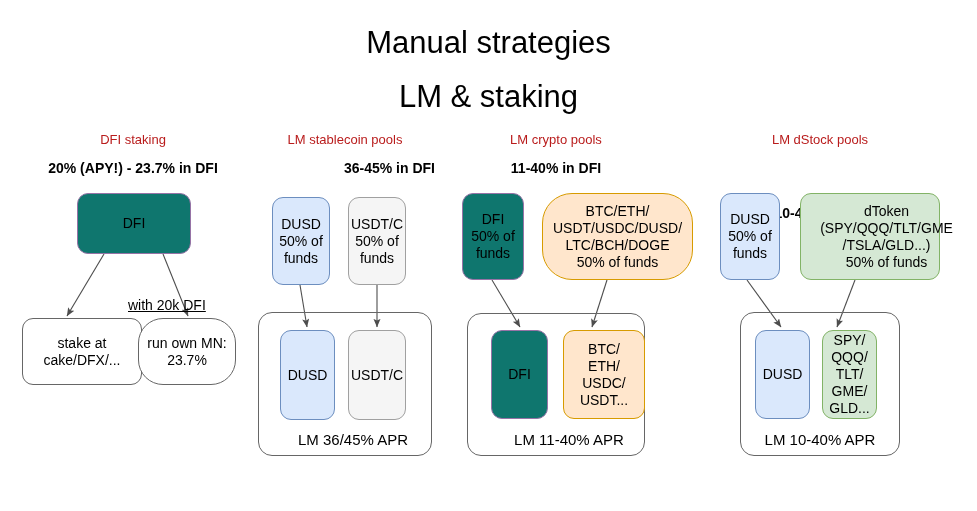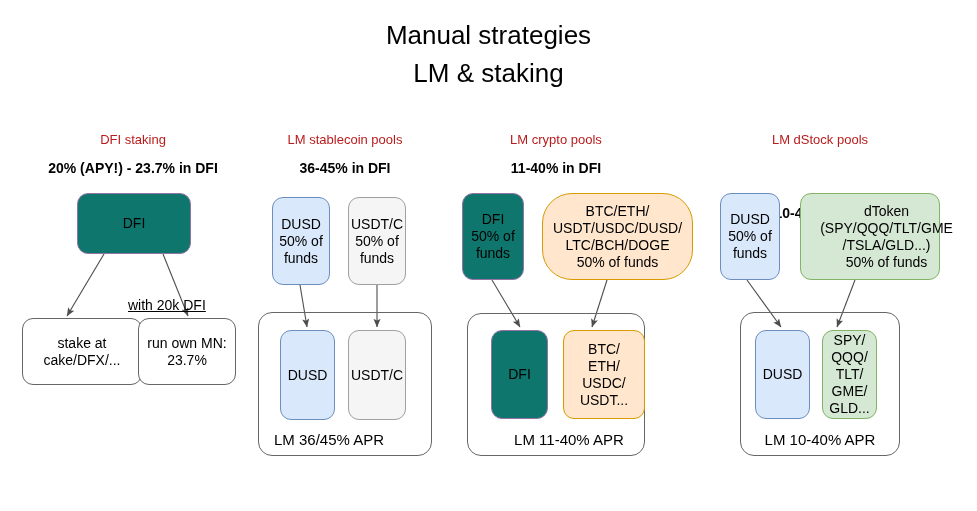--- a/index.html
+++ b/index.html
@@ -26,22 +26,22 @@
     left: 0; top: 0;
     width: 977px;
     height: 511px;
     pointer-events: none;
   }
   .title {
     position: absolute;
     left: 0;
     width: 977px;
     text-align: center;
-    font-size: 26px;
-    line-height: 38px;
+    font-size: 31px;
+    line-height: 54px;
     color: #000;
     white-space: pre-line;
   }
   .col-head {
     position: absolute;
     text-align: center;
     font-size: 13px;
     line-height: 16px;
     color: #b91c1c;
   }
@@ -132,37 +132,37 @@
 
   <div class="col-head" style="left:43px; top:132px; width:180px;">DFI staking</div>
   <div class="col-sub" style="left:23px; top:160px; width:220px;">20% (APY!) - 23.7% in DFI</div>
 
   <div class="node purple" style="left:77px; top:193px; width:114px; height:61px;">DFI</div>
 
   <div class="edge-label" style="left:128px; top:297px;text-decoration:underline;">with 20k DFI</div>
 
   <div class="node plain" style="left:22px; top:318px; width:120px; height:67px;">stake at
 cake/DFX/...</div>
-  <div class="node plain" style="left:138px; top:318px; width:98px; height:67px;">run own MN:
+  <div class="node plain" style="left:138px; top:318px; width:98px; height:67px;border-radius:25px;">run own MN:
 23.7%</div>
 
   <div class="col-head" style="left:255px; top:132px; width:180px;">LM stablecoin pools</div>
-  <div class="col-sub" style="left:255px; top:160px; width:180px;">36-45% in DFI</div>
+  <div class="col-sub" style="left:255px; top:160px; width:180px;text-align:right;">36-45% in DFI</div>
 
   <div class="node blue" style="left:272px; top:197px; width:58px; height:88px;">DUSD
 50% of
 funds</div>
   <div class="node gray" style="left:348px; top:197px; width:58px; height:88px;">USDT/C
 50% of
 funds</div>
 
   <div class="group" style="left:258px; top:312px; width:174px; height:144px;"></div>
   <div class="node blue" style="left:280px; top:330px; width:55px; height:90px;">DUSD</div>
   <div class="node gray" style="left:348px; top:330px; width:58px; height:90px;">USDT/C</div>
-  <div class="group-label" style="left:242px; top:431px; width:174px;">LM 36/45% APR</div>
+  <div class="group-label" style="left:266px; top:431px; width:174px;">LM 36/45% APR</div>
 
   <div class="col-head" style="left:466px; top:132px; width:180px;">LM crypto pools</div>
   <div class="col-sub" style="left:466px; top:160px; width:180px;">11-40% in DFI</div>
 
   <div class="node purple" style="left:462px; top:193px; width:62px; height:87px;">DFI
 50% of
 funds</div>
   <div class="node orange" style="left:542px; top:193px; width:151px; height:87px;border-radius:30px;">BTC/ETH/
 USDT/USDC/DUSD/
 LTC/BCH/DOGE

